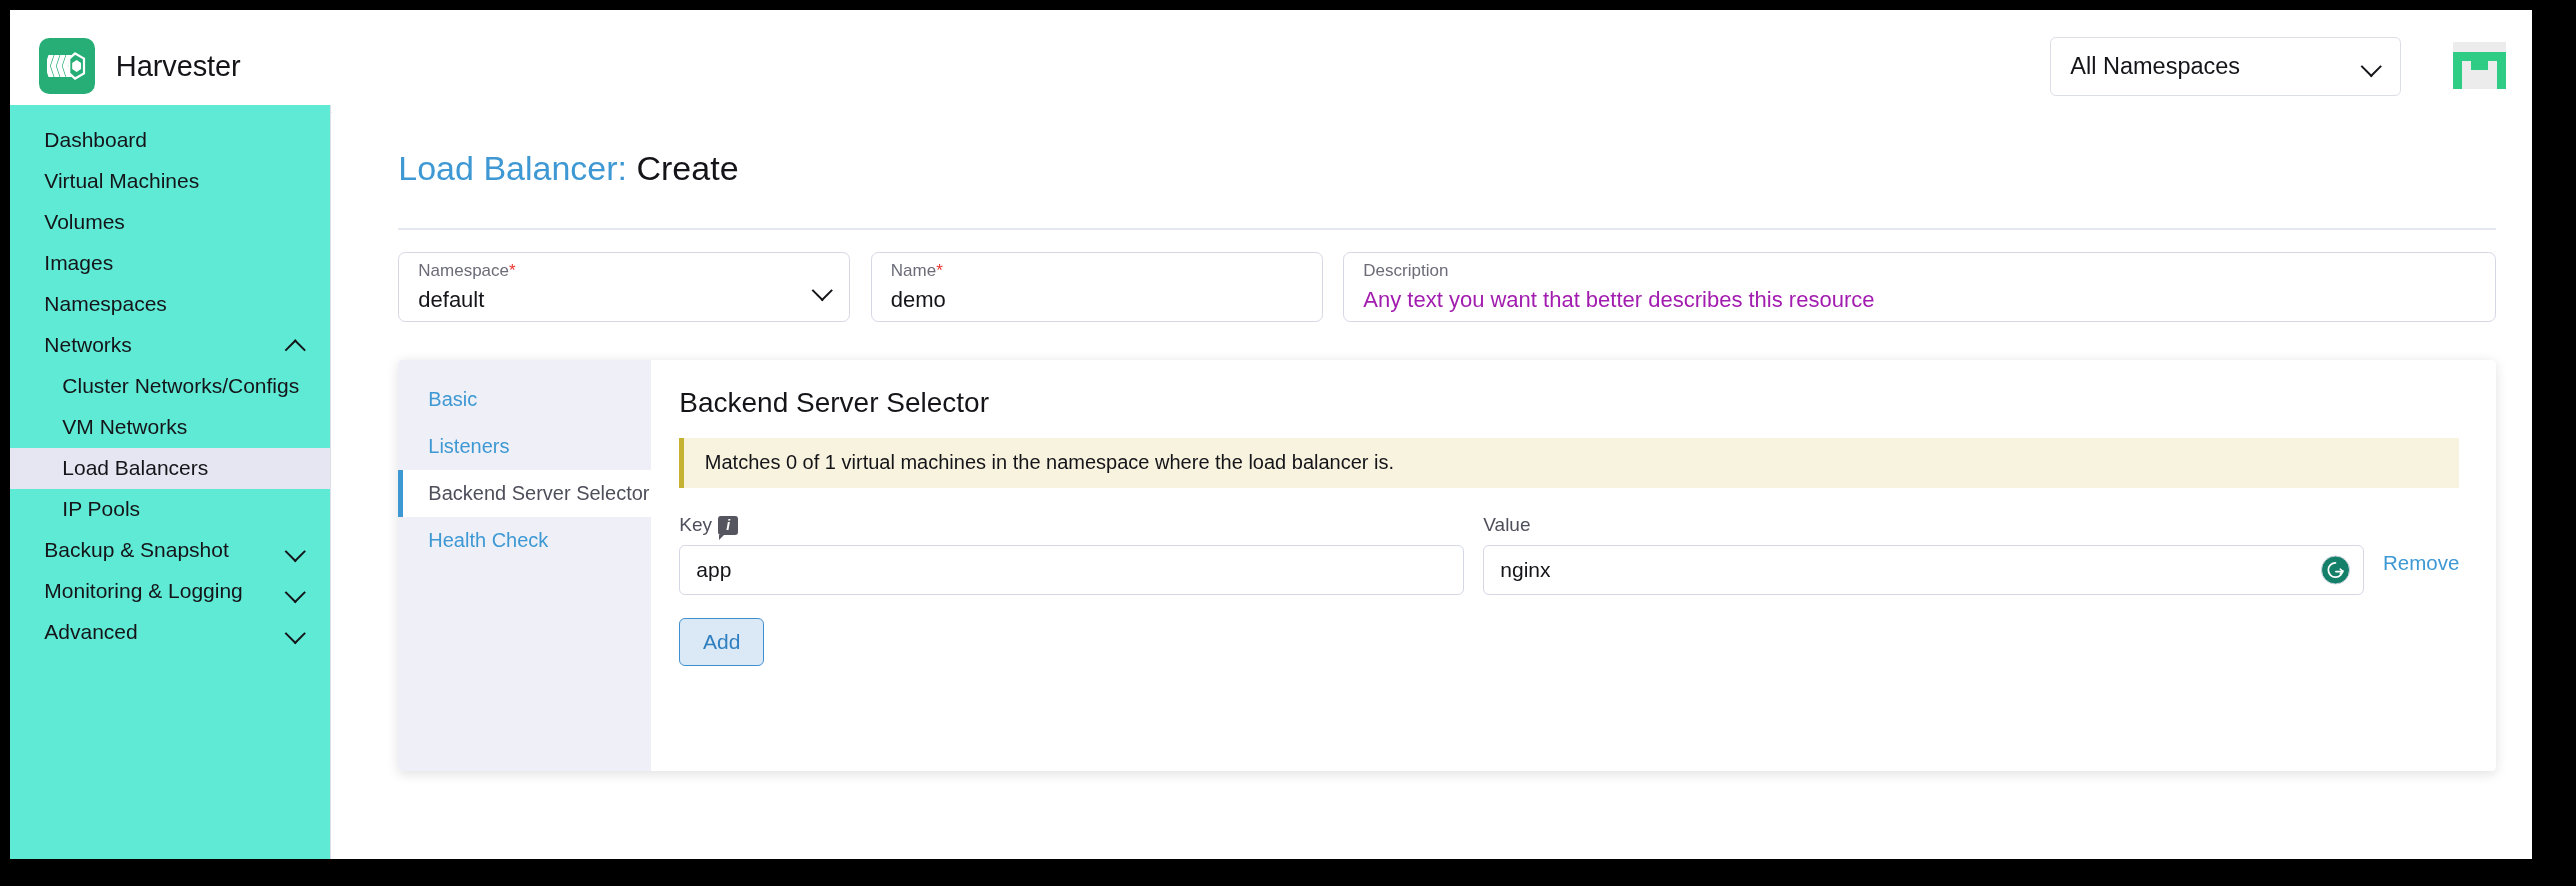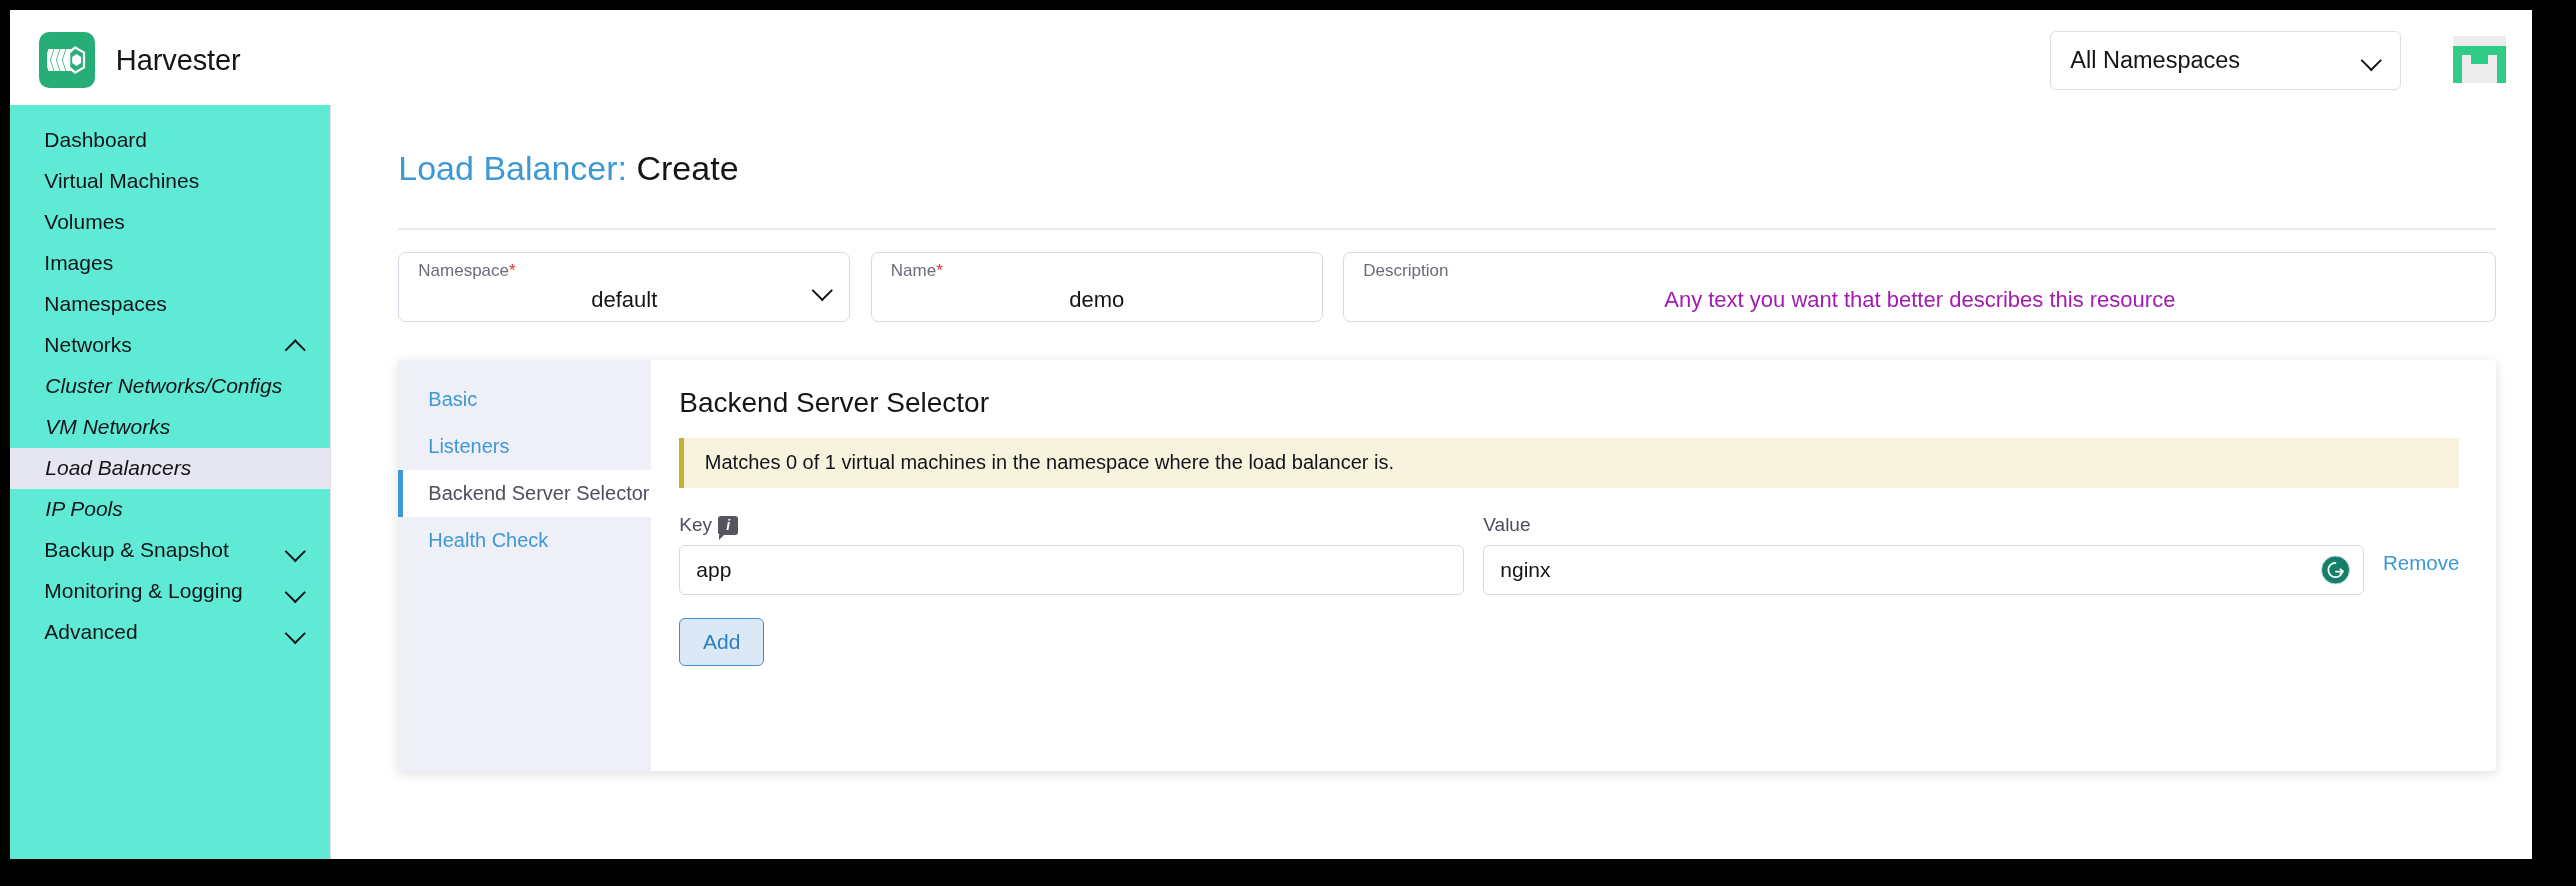--- a/index.html
+++ b/index.html
@@ -19,21 +19,21 @@
     top: 10.3px;
     width: 2522px;
     height: 849px;
     background: #ffffff;
     overflow: hidden;
   }
 
   
   .header {
     position: absolute;
-    left: 0; top: 2px;
+    left: 0; top: 8px;
     width: 2522px;
     height: 95px;
     background: #ffffff;
     border-bottom: 1.5px solid #e6e8f0;
   }
   .brand {
     position: absolute;
     left: 29px; top: 20px;
     display: flex;
     align-items: center;
@@ -115,21 +115,21 @@
     display: flex;
     align-items: center;
     padding: 0 25px 0 34px;
     font-size: 21px;
     color: #141419;
     cursor: pointer;
     white-space: nowrap;
   }
   .nav-item.group { justify-content: space-between; gap: 33px; }
   .nav-item .nav-label { flex: 1; }
-  .nav-item.child { padding-left: 35px; font-size: 21px; font-style: italic; }
+  .nav-item.child { padding-left: 52px; font-size: 21px; }
   .nav-item.active { background: #e6e6f2; }
 
   
   .main {
     position: absolute;
     left: 322px; top: 95px;
     width: 2200px;
     height: 754px;
     background: #ffffff;
     overflow: hidden;
@@ -177,21 +177,20 @@
     font-size: 17px;
     color: #6c6c78;
     line-height: 1.1;
     white-space: nowrap;
   }
   .req { color: #e8352b; font-size: 17px; }
   .field-value {
     margin-top: 6.6px;
     font-size: 22px;
     color: #141419;
-    text-align: center;
   }
   .field-value.placeholder { color: #a21caf; }
   .field .chev {
     position: absolute;
     right: 17.6px; top: 26.4px;
   }
 
   
   .panel {
     position: absolute;

